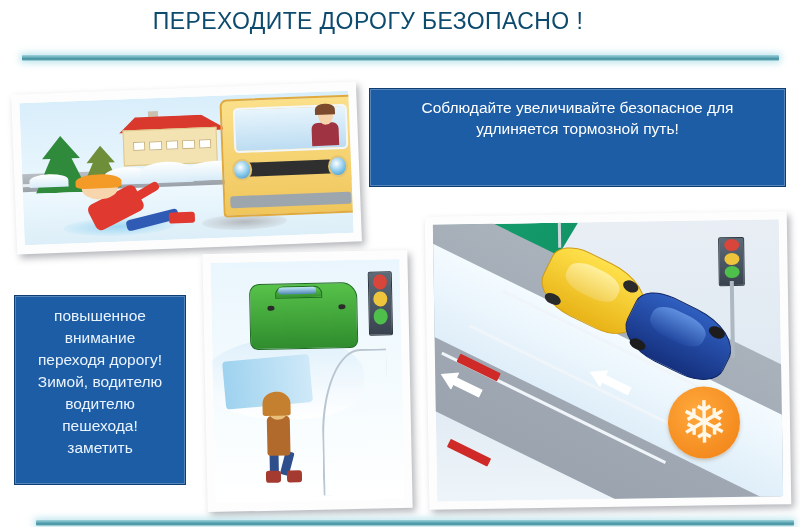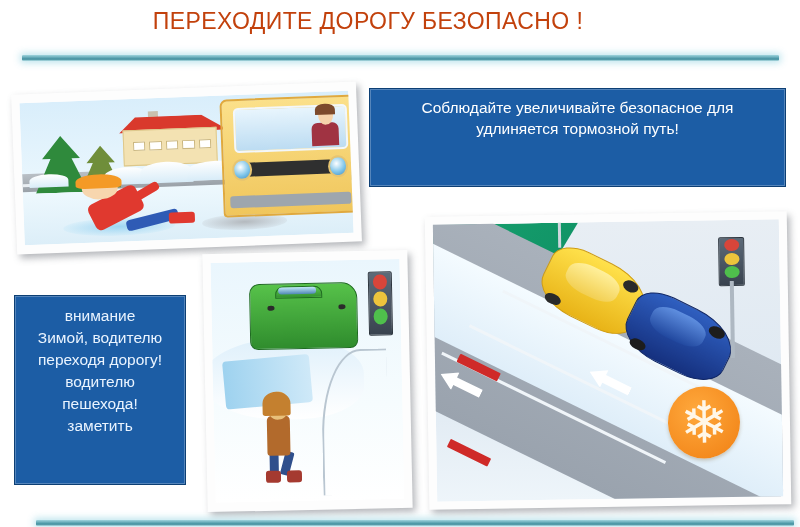--- a/index.html
+++ b/index.html
@@ -17,21 +17,21 @@
   }
 
   
   .page-title {
     position: absolute;
     left: 0; top: 8px;
     width: 736px;
     text-align: center;
     font-size: 23px;
     letter-spacing: 0.4px;
-    color: #c2410c;
+    color: #0c4a6e;
     font-weight: 400;
     white-space: nowrap;
   }
 
   
   .rule {
     position: absolute;
     height: 6px;
     background: linear-gradient(to bottom, #9fd4dd 0%, #5fa6b4 45%, #3f8d9c 70%, #b9e2e9 100%);
     box-shadow: 0 0 7px 2px rgba(180,225,235,0.85);
@@ -314,23 +314,24 @@
       </div>
     </div>
   </div>
 
   <div class="msg-box" id="msg-top-right">
     <span class="line">Соблюдайте увеличивайте безопасное для</span>
     <span class="line">удлиняется тормозной путь!</span>
   </div>
 
   <div class="msg-box" id="msg-left">
+    <span class="line">повышенное</span>
     <span class="line">внимание</span>
+    <span class="line">переходя дорогу!</span>
     <span class="line">Зимой, водителю</span>
-    <span class="line">переходя дорогу!</span>
     <span class="line">водителю</span>
     <span class="line">пешехода!</span>
     <span class="line">заметить</span>
   </div>
 
   <div class="card" id="card-street">
     <div class="art">
       <div class="bg2"></div>
       <div class="snowbank2"></div>
       <div class="bluefield2"></div>

